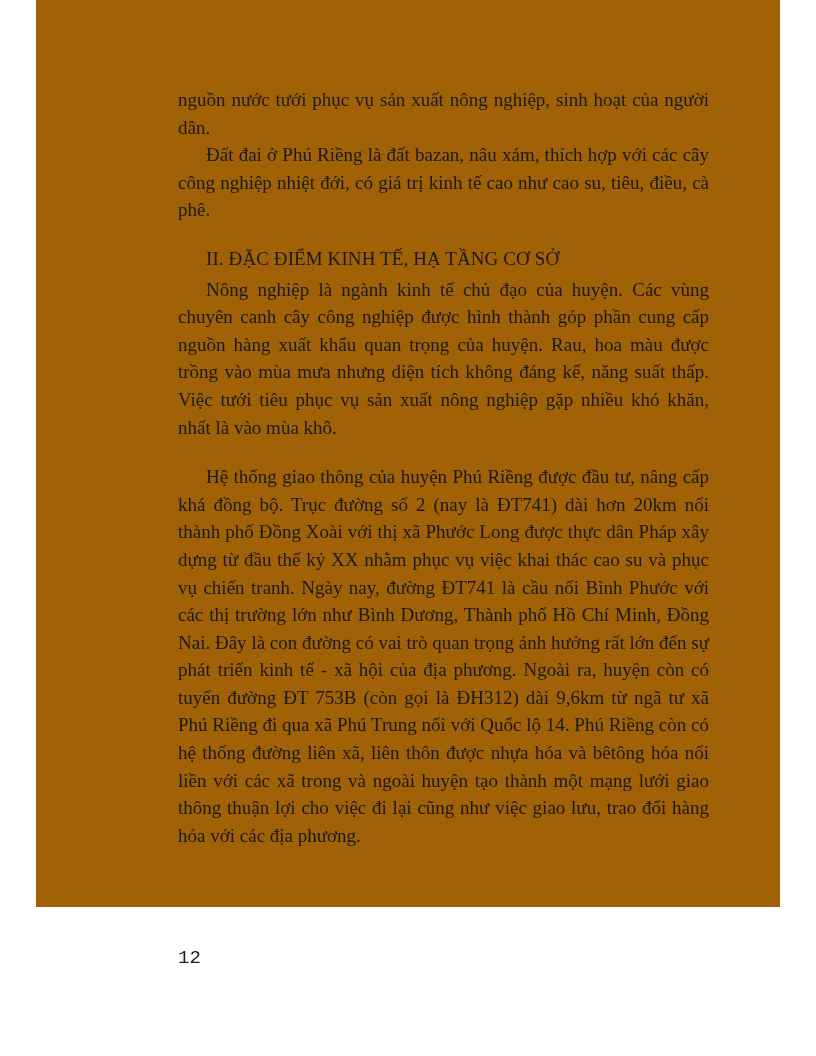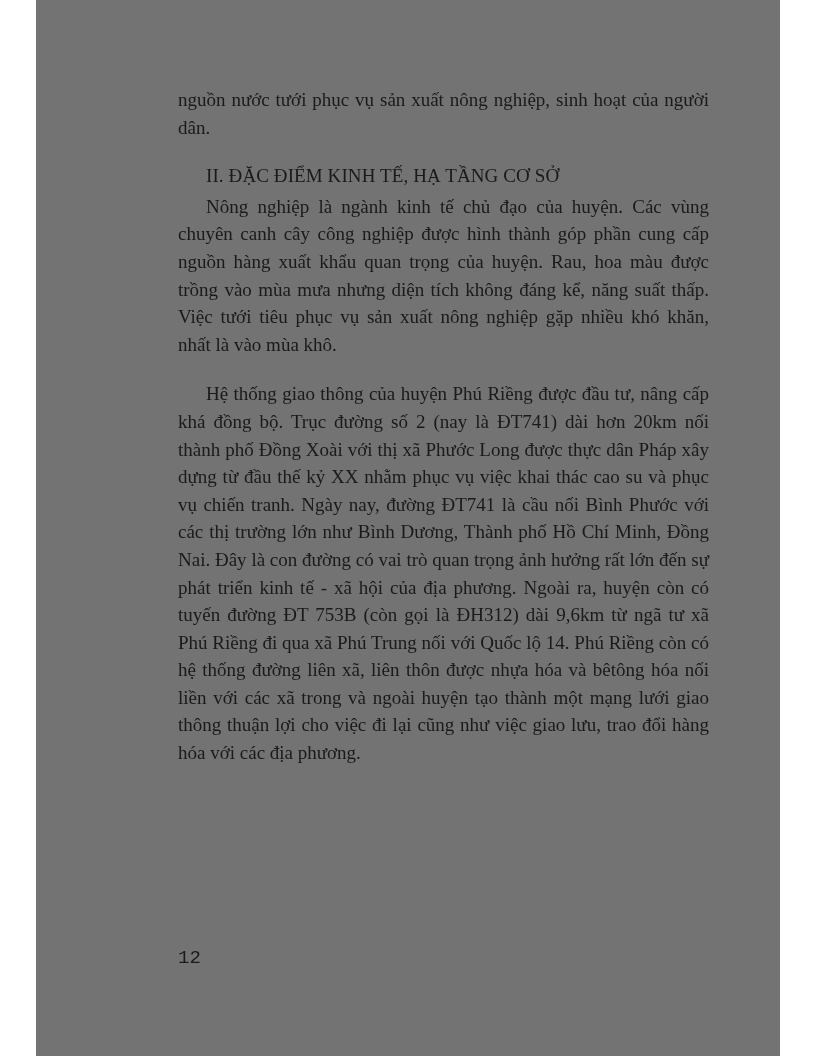--- a/index.html
+++ b/index.html
@@ -11,22 +11,22 @@
       width: 816px;
       height: 1056px;
       position: relative;
       overflow: hidden;
     }
     .page {
       position: absolute;
       left: 36px;
       top: 0;
       width: 744px;
-      height: 1056px;
-      background: #737373;
+      height: 907px;
+      background: #a16207;
     }
     .content {
       position: absolute;
       left: 142px;
       top: 86px;
       width: 531px;
       font-family: "Liberation Serif", "DejaVu Serif", serif;
       font-size: 19px;
       line-height: 27.6px;
       color: #1a1a1a;
@@ -57,20 +57,21 @@
       color: #1a1a1a;
       text-align: center;
     }
   </style>
 </head>
 <body>
 
 <div class="page">
   <div class="content">
     <p class="para">nguồn nước tưới phục vụ sản xuất nông nghiệp, sinh hoạt của người dân.</p>
+    <p class="para indent">Đất đai ở Phú Riềng là đất bazan, nâu xám, thích hợp với các cây công nghiệp nhiệt đới, có giá trị kinh tế cao như cao su, tiêu, điều, cà phê.</p>
 
     <h2 class="para heading" style="font-weight: normal;">II. ĐẶC ĐIỂM KINH TẾ, HẠ TẦNG CƠ SỞ</h2>
 
     <p class="para indent">Nông nghiệp là ngành kinh tế chủ đạo của huyện. Các vùng chuyên canh cây công nghiệp được hình thành góp phần cung cấp nguồn hàng xuất khẩu quan trọng của huyện. Rau, hoa màu được trồng vào mùa mưa nhưng diện tích không đáng kể, năng suất thấp. Việc tưới tiêu phục vụ sản xuất nông nghiệp gặp nhiều khó khăn, nhất là vào mùa khô.</p>
     <p class="para indent gap">Hệ thống giao thông của huyện Phú Riềng được đầu tư, nâng cấp khá đồng bộ. Trục đường số 2 (nay là ĐT741) dài hơn 20km nối thành phố Đồng Xoài với thị xã Phước Long được thực dân Pháp xây dựng từ đầu thế kỷ XX nhằm phục vụ việc khai thác cao su và phục vụ chiến tranh. Ngày nay, đường ĐT741 là cầu nối Bình Phước với các thị trường lớn như Bình Dương, Thành phố Hồ Chí Minh, Đồng Nai. Đây là con đường có vai trò quan trọng ảnh hưởng rất lớn đến sự phát triển kinh tế - xã hội của địa phương. Ngoài ra, huyện còn có tuyến đường ĐT 753B (còn gọi là ĐH312) dài 9,6km từ ngã tư xã Phú Riềng đi qua xã Phú Trung nối với Quốc lộ 14. Phú Riềng còn có hệ thống đường liên xã, liên thôn được nhựa hóa và bêtông hóa nối liền với các xã trong và ngoài huyện tạo thành một mạng lưới giao thông thuận lợi cho việc đi lại cũng như việc giao lưu, trao đổi hàng hóa với các địa phương.</p>
   </div>
 
   <div class="page-number">12</div>
 </div>
 

